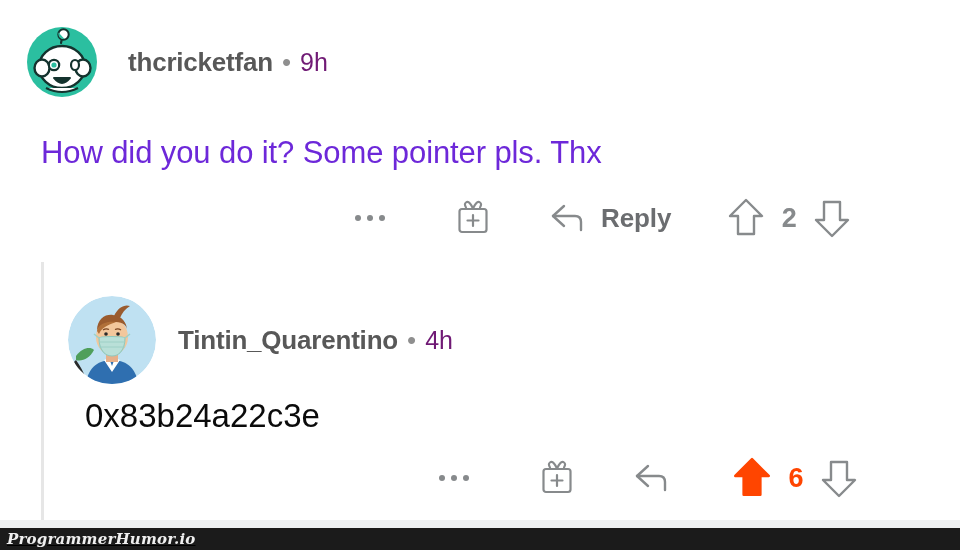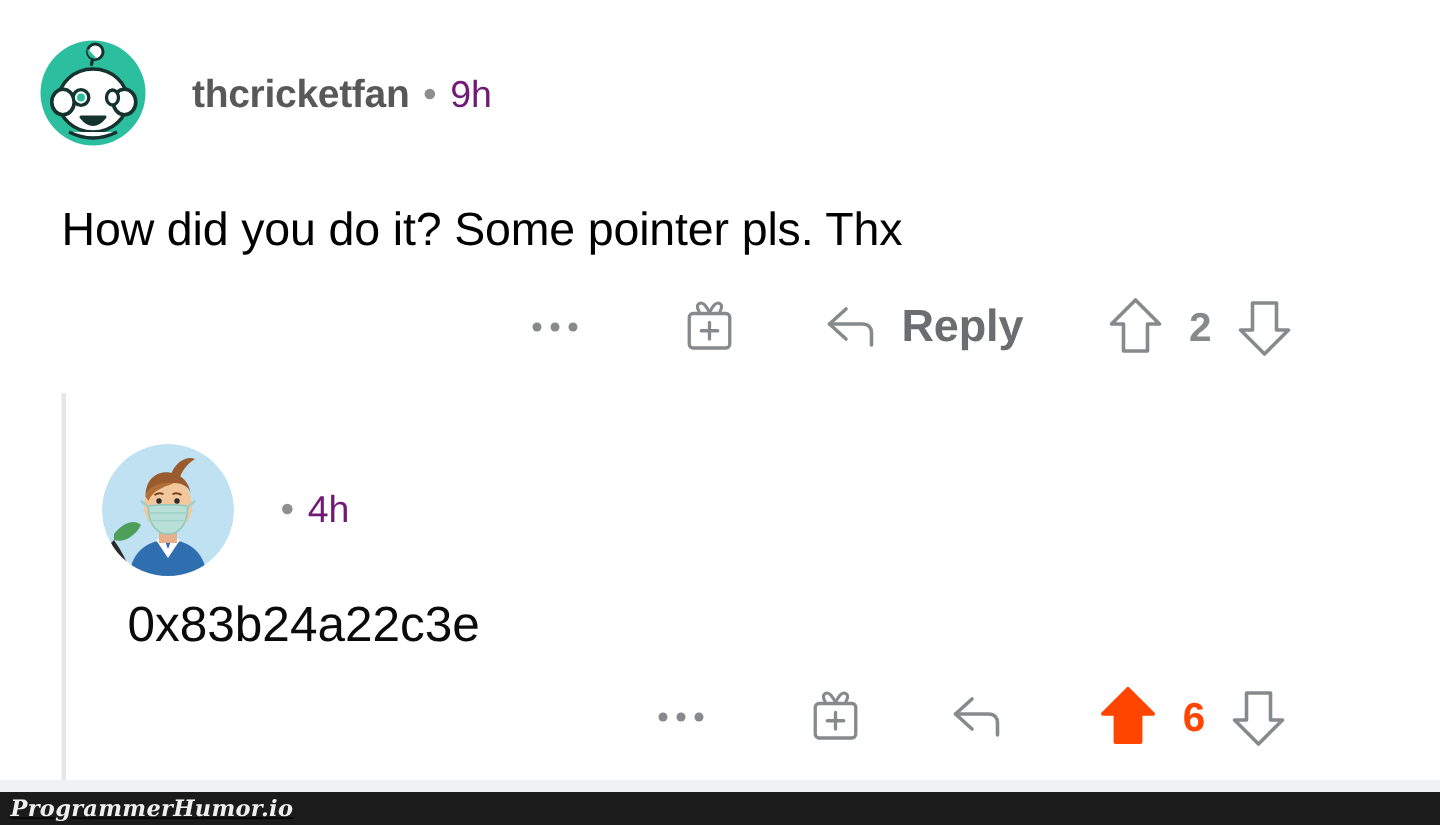--- a/index.html
+++ b/index.html
@@ -59,21 +59,21 @@
     line-height: 1;
   }
   .timestamp {
     font-size: 25px;
     color: #701a75;
   }
   .c1-body {
     position: absolute;
     left: 41px; top: 135px;
     font-size: 31px;
-    color: #000000;
+    color: #6d28d9;
     letter-spacing: -0.1px;
     white-space: nowrap;
   }
 
   
   .actions {
     position: absolute;
     display: flex;
     align-items: center;
     color: #878a8c;
@@ -97,21 +97,21 @@
     background: #878a8c;
     display: block;
   }
   .gap-a { width: 62px; }
   .gap-b { width: 56px; }
   .gap-c { width: 54px; }
   .gap-d { width: 45px; }
   .gap-e { width: 12px; }
 
   .reply-label {
-    font-size: 30px;
+    font-size: 26px;
     font-weight: bold;
     color: #6b6d70;
     margin-left: 13px;
     letter-spacing: -0.1px;
   }
   .vote-count {
     font-size: 27px;
     font-weight: bold;
     color: #878a8c;
     min-width: 20px;
@@ -296,20 +296,21 @@
 
           <path d="M31 42 C31 40 57 40 57 42 C57 54 51 60 44 60 C37 60 31 54 31 42 Z" fill="#b9e0d8" stroke="#8fc8bd" stroke-width="1.1"></path>
           <path d="M31 46 H57 M31 51 H57" stroke="#9ed0c6" stroke-width="1"></path>
           <path d="M31 42 L26 38 M57 42 L62 38" stroke="#9ed0c6" stroke-width="1.6" fill="none"></path>
 
           <path d="M8 60 C14 52 22 50 26 54 C22 62 14 66 8 64 Z" fill="#4f9f5b"></path>
           <path d="M8 64 C12 70 16 76 18 84 L12 86 C10 76 8 70 6 66 Z" fill="#2b2b2b"></path>
         </svg>
       </div>
       <div class="c2-meta">
+        <span class="username">Tintin_Quarentino</span>
         <span class="dot-sep">•</span>
         <span class="timestamp">4h</span>
       </div>
     </div>
   </div>
 
   <div class="c2-body">0x83b24a22c3e</div>
 
   <div class="actions actions-2">
 

